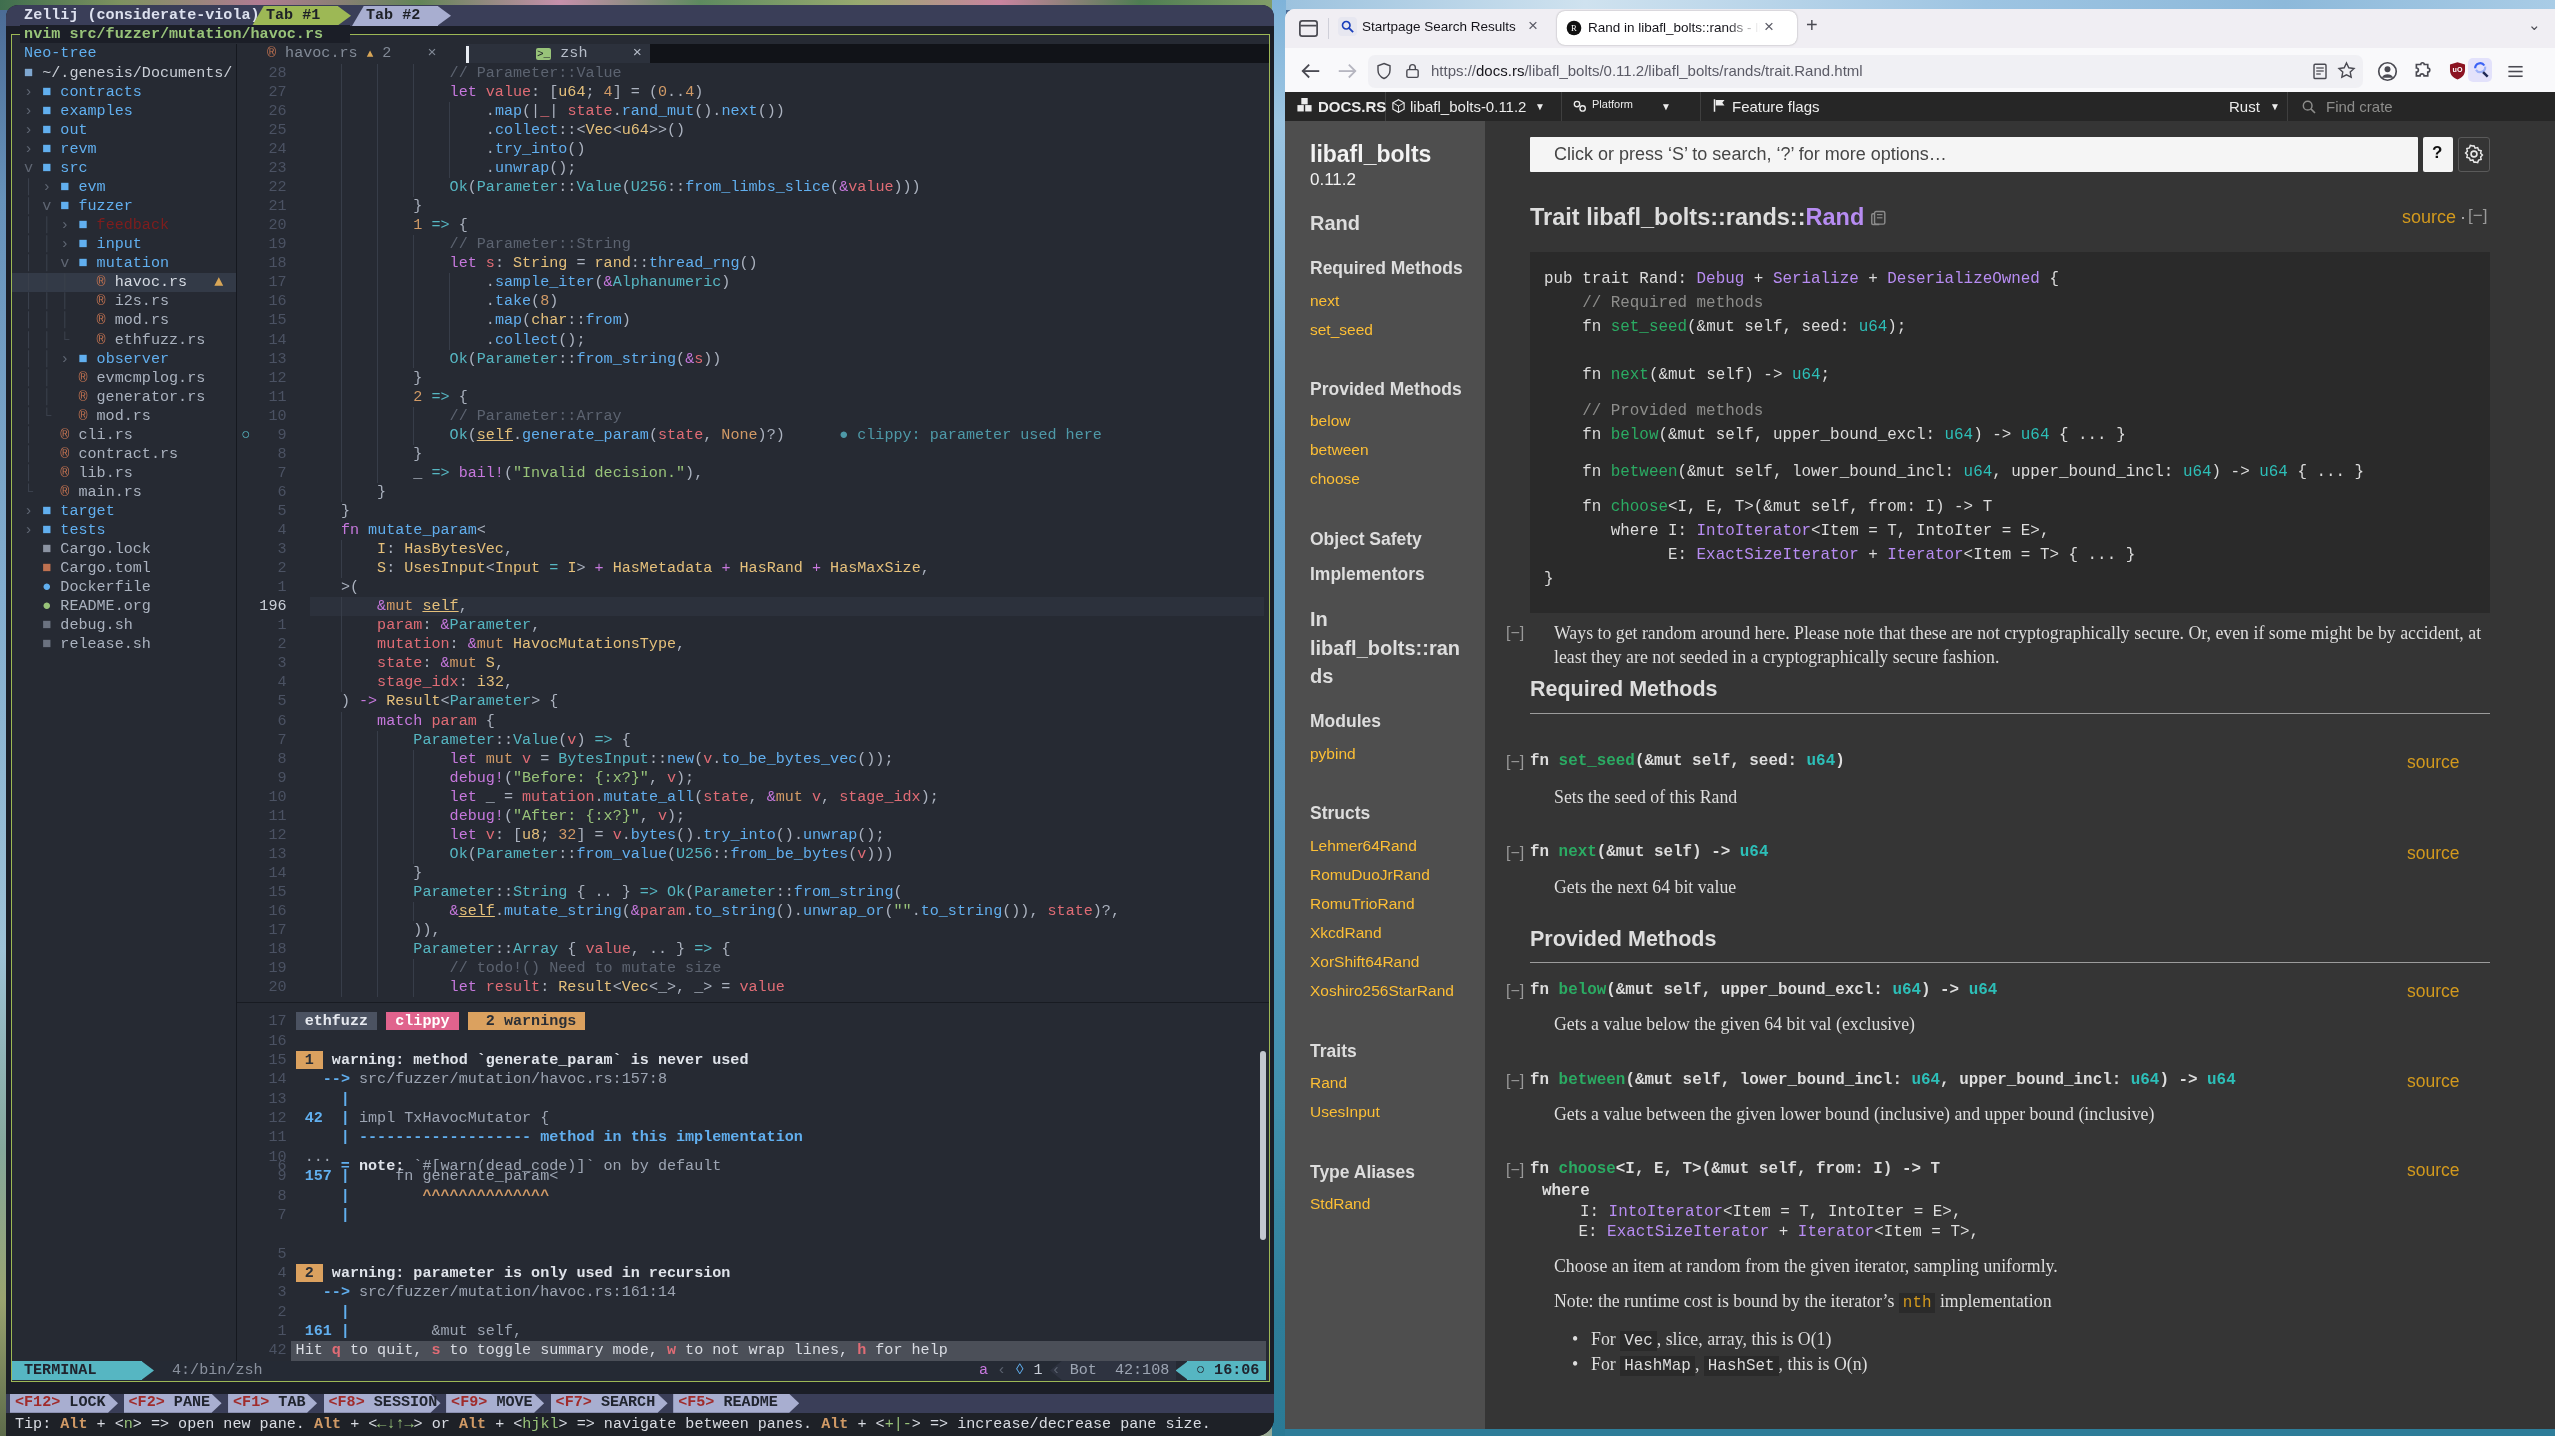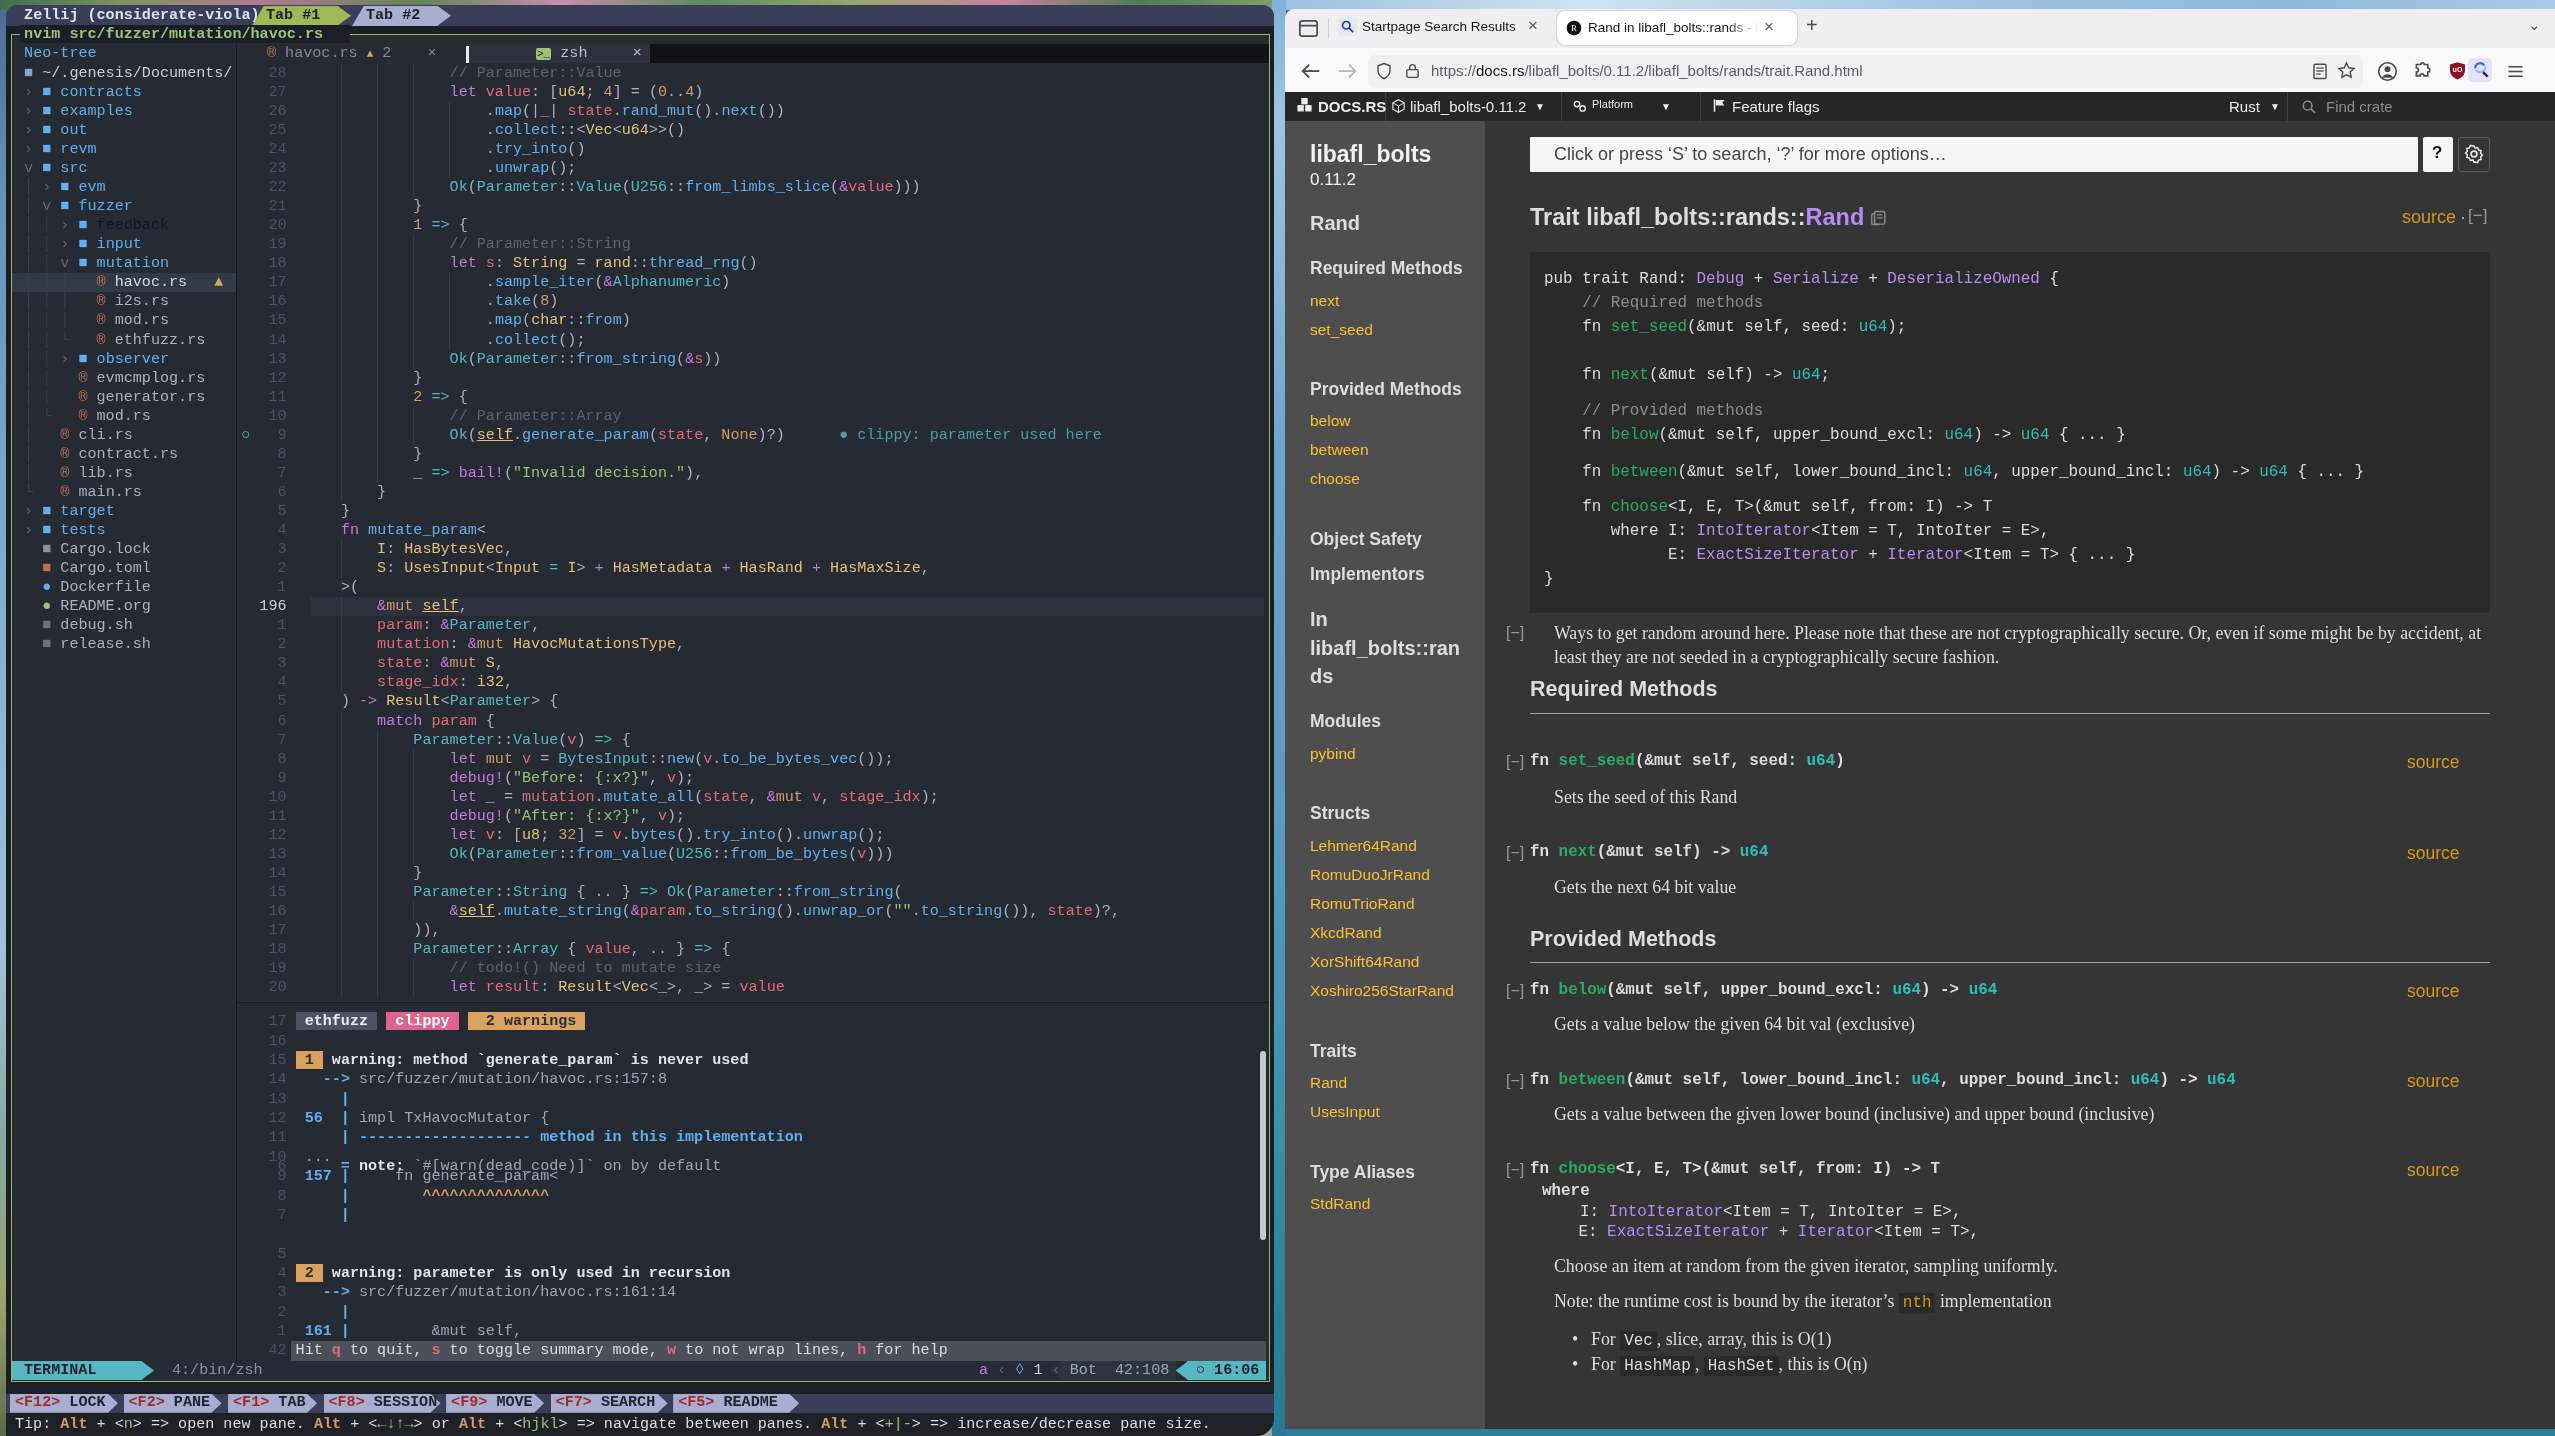--- a/index.html
+++ b/index.html
@@ -45,21 +45,21 @@
 <pre class="m" style="left:536px;top:44.4px;z-index:3"><span style="background:#98c379;color:#1e2127;font-size:11px;border-radius:2px;padding:0 1px">&gt;_</span><span style="color:#b6bdc9"> zsh     ×</span></pre>
 <div class="a" style="left:12px;top:273.4px;width:224px;height:19.05px;background:#333a47;z-index:2"></div>
 <pre class="m" style="left:24.1px;top:63.80px;z-index:3"><span style="color:#7fa7d0;">■ </span><span style="color:#c8cdd5;">~/.genesis/Documents/</span></pre>
 <pre class="m" style="left:24.1px;top:82.85px;z-index:3"><span style="color:#5f6673;">› </span><span style="color:#61afef;">■ </span><span style="color:#61afef;">contracts</span></pre>
 <pre class="m" style="left:24.1px;top:101.90px;z-index:3"><span style="color:#5f6673;">› </span><span style="color:#61afef;">■ </span><span style="color:#61afef;">examples</span></pre>
 <pre class="m" style="left:24.1px;top:120.95px;z-index:3"><span style="color:#5f6673;">› </span><span style="color:#61afef;">■ </span><span style="color:#61afef;">out</span></pre>
 <pre class="m" style="left:24.1px;top:140.00px;z-index:3"><span style="color:#5f6673;">› </span><span style="color:#61afef;">■ </span><span style="color:#61afef;">revm</span></pre>
 <pre class="m" style="left:24.1px;top:159.05px;z-index:3"><span style="color:#5f6673;">v </span><span style="color:#61afef;">■ </span><span style="color:#61afef;">src</span></pre>
 <pre class="m" style="left:24.1px;top:178.10px;z-index:3"><span style="color:#3a404c;">│ </span><span style="color:#5f6673;">› </span><span style="color:#61afef;">■ </span><span style="color:#61afef;">evm</span></pre>
 <pre class="m" style="left:24.1px;top:197.15px;z-index:3"><span style="color:#3a404c;">│ </span><span style="color:#5f6673;">v </span><span style="color:#61afef;">■ </span><span style="color:#61afef;">fuzzer</span></pre>
-<pre class="m" style="left:24.1px;top:216.20px;z-index:3"><span style="color:#3a404c;">│ │ </span><span style="color:#5f6673;">› </span><span style="color:#61afef;">■ </span><span style="color:#0f172a;">feedback</span></pre>
+<pre class="m" style="left:24.1px;top:216.20px;z-index:3"><span style="color:#3a404c;">│ │ </span><span style="color:#5f6673;">› </span><span style="color:#61afef;">■ </span><span style="color:#7f1d1d;">feedback</span></pre>
 <pre class="m" style="left:24.1px;top:235.25px;z-index:3"><span style="color:#3a404c;">│ │ </span><span style="color:#5f6673;">› </span><span style="color:#61afef;">■ </span><span style="color:#61afef;">input</span></pre>
 <pre class="m" style="left:24.1px;top:254.30px;z-index:3"><span style="color:#3a404c;">│ │ </span><span style="color:#5f6673;">v </span><span style="color:#61afef;">■ </span><span style="color:#61afef;">mutation</span></pre>
 <pre class="m" style="left:24.1px;top:273.35px;z-index:3"><span style="color:#3a404c;">│ │ │ </span><span style="color:#bf7150;">  ® </span><span style="color:#d5dae2;">havoc.rs   </span><span style="color:#d8a657;">▲</span></pre>
 <pre class="m" style="left:24.1px;top:292.40px;z-index:3"><span style="color:#3a404c;">│ │ │ </span><span style="color:#bf7150;">  ® </span><span style="color:#aab2bf;">i2s.rs</span></pre>
 <pre class="m" style="left:24.1px;top:311.45px;z-index:3"><span style="color:#3a404c;">│ │ │ </span><span style="color:#bf7150;">  ® </span><span style="color:#aab2bf;">mod.rs</span></pre>
 <pre class="m" style="left:24.1px;top:330.50px;z-index:3"><span style="color:#3a404c;">│ │ └ </span><span style="color:#bf7150;">  ® </span><span style="color:#aab2bf;">ethfuzz.rs</span></pre>
 <pre class="m" style="left:24.1px;top:349.55px;z-index:3"><span style="color:#3a404c;">│ │ </span><span style="color:#5f6673;">› </span><span style="color:#61afef;">■ </span><span style="color:#61afef;">observer</span></pre>
 <pre class="m" style="left:24.1px;top:368.60px;z-index:3"><span style="color:#3a404c;">│ │ </span><span style="color:#bf7150;">  ® </span><span style="color:#aab2bf;">evmcmplog.rs</span></pre>
 <pre class="m" style="left:24.1px;top:387.65px;z-index:3"><span style="color:#3a404c;">│ │ </span><span style="color:#bf7150;">  ® </span><span style="color:#aab2bf;">generator.rs</span></pre>
 <pre class="m" style="left:24.1px;top:406.70px;z-index:3"><span style="color:#3a404c;">│ └ </span><span style="color:#bf7150;">  ® </span><span style="color:#aab2bf;">mod.rs</span></pre>
@@ -140,21 +140,21 @@
 <pre class="m" style="left:259.35px;top:921.05px;z-index:3"><span style="color:#4b5263;"> 17</span><span style="color:#abb2bf;">              </span><span style="color:#abb2bf;">)),</span></pre>
 <pre class="m" style="left:259.35px;top:940.10px;z-index:3"><span style="color:#4b5263;"> 18</span><span style="color:#abb2bf;">              </span><span style="color:#56b6c2;">Parameter</span><span style="color:#abb2bf;">::</span><span style="color:#56b6c2;">Array</span><span style="color:#abb2bf;"> { </span><span style="color:#e06c75;">value</span><span style="color:#abb2bf;">, .. }</span><span style="color:#56b6c2;"> =&gt; </span><span style="color:#abb2bf;">{</span></pre>
 <pre class="m" style="left:259.35px;top:959.15px;z-index:3"><span style="color:#4b5263;"> 19</span><span style="color:#abb2bf;">                  </span><span style="color:#5c6370;">// todo!() Need to mutate size</span></pre>
 <pre class="m" style="left:259.35px;top:978.20px;z-index:3"><span style="color:#4b5263;"> 20</span><span style="color:#abb2bf;">                  </span><span style="color:#c678dd;">let </span><span style="color:#e06c75;">result</span><span style="color:#abb2bf;">: </span><span style="color:#e5c07b;">Result</span><span style="color:#abb2bf;">&lt;</span><span style="color:#e5c07b;">Vec</span><span style="color:#abb2bf;">&lt;_&gt;, _&gt;</span><span style="color:#abb2bf;"> = </span><span style="color:#e06c75;">value</span></pre>
 <div class="a" style="left:237px;top:1001.5px;width:1032px;height:1.5px;background:#181b22;z-index:3"></div>
 <pre class="m" style="left:259.35px;top:1012.30px;z-index:3"><span style="color:#4b5263"> 17 </span><span style="background:#4b5261;color:#e6e9ef;font-weight:bold"> ethfuzz </span> <span style="background:#e0638d;color:#fff;font-weight:bold"> clippy </span> <span style="background:#dba15f;color:#2a2e36;font-weight:bold">  2 warnings </span></pre>
 <pre class="m" style="left:259.35px;top:1031.66px;z-index:3"><span style="color:#4b5263"> 16 </span></pre>
 <pre class="m" style="left:259.35px;top:1051.02px;z-index:3"><span style="color:#4b5263"> 15 </span><span style="background:#dba15f;color:#2a2e36;font-weight:bold"> 1 </span><span style="color:#dfe3ea;font-weight:bold;"> warning: method `generate_param` is never used</span></pre>
 <pre class="m" style="left:259.35px;top:1070.38px;z-index:3"><span style="color:#4b5263"> 14 </span><span style="color:#9da5b3;">   </span><span style="color:#61afef;font-weight:bold;">--&gt; </span><span style="color:#9da5b3;">src/fuzzer/mutation/havoc.rs:157:8</span></pre>
 <pre class="m" style="left:259.35px;top:1089.74px;z-index:3"><span style="color:#4b5263"> 13 </span><span style="color:#61afef;font-weight:bold;">     |</span></pre>
-<pre class="m" style="left:259.35px;top:1109.10px;z-index:3"><span style="color:#4b5263"> 12 </span><span style="color:#61afef;font-weight:bold;"> 56  | </span><span style="color:#9da5b3;">impl TxHavocMutator {</span></pre>
+<pre class="m" style="left:259.35px;top:1109.10px;z-index:3"><span style="color:#4b5263"> 12 </span><span style="color:#61afef;font-weight:bold;"> 42  | </span><span style="color:#9da5b3;">impl TxHavocMutator {</span></pre>
 <pre class="m" style="left:259.35px;top:1128.46px;z-index:3"><span style="color:#4b5263"> 11 </span><span style="color:#61afef;font-weight:bold;">     | </span><span style="color:#61afef;font-weight:bold;">------------------- method in this implementation</span></pre>
 <pre class="m" style="left:259.35px;top:1147.82px;z-index:3"><span style="color:#4b5263"> 10 </span><span style="color:#9da5b3;"> ...</span></pre>
 <pre class="m" style="left:259.35px;top:1167.18px;z-index:3"><span style="color:#4b5263">  9 </span><span style="color:#61afef;font-weight:bold;"> 157 | </span><span style="color:#9da5b3;">    fn generate_param&lt;</span></pre>
 <pre class="m" style="left:259.35px;top:1186.54px;z-index:3"><span style="color:#4b5263">  8 </span><span style="color:#61afef;font-weight:bold;">     | </span><span style="color:#d19a66;font-weight:bold;">       ^^^^^^^^^^^^^^</span></pre>
 <pre class="m" style="left:259.35px;top:1205.90px;z-index:3"><span style="color:#4b5263">  7 </span><span style="color:#61afef;font-weight:bold;">     |</span></pre>
 <pre class="m" style="left:259.35px;top:1157px;z-index:3"><span style="color:#4b5263">  6 </span><span style="color:#61afef;font-weight:bold;">     = </span><span style="color:#dfe3ea;font-weight:bold;">note:</span><span style="color:#9da5b3;"> `#[warn(dead_code)]` on by default</span></pre>
 <pre class="m" style="left:259.35px;top:1244.62px;z-index:3"><span style="color:#4b5263">  5 </span></pre>
 <pre class="m" style="left:259.35px;top:1263.98px;z-index:3"><span style="color:#4b5263">  4 </span><span style="background:#dba15f;color:#2a2e36;font-weight:bold"> 2 </span><span style="color:#dfe3ea;font-weight:bold;"> warning: parameter is only used in recursion</span></pre>
 <pre class="m" style="left:259.35px;top:1283.34px;z-index:3"><span style="color:#4b5263">  3 </span><span style="color:#9da5b3;">   </span><span style="color:#61afef;font-weight:bold;">--&gt; </span><span style="color:#9da5b3;">src/fuzzer/mutation/havoc.rs:161:14</span></pre>
 <pre class="m" style="left:259.35px;top:1302.70px;z-index:3"><span style="color:#4b5263">  2 </span><span style="color:#61afef;font-weight:bold;">     |</span></pre>

